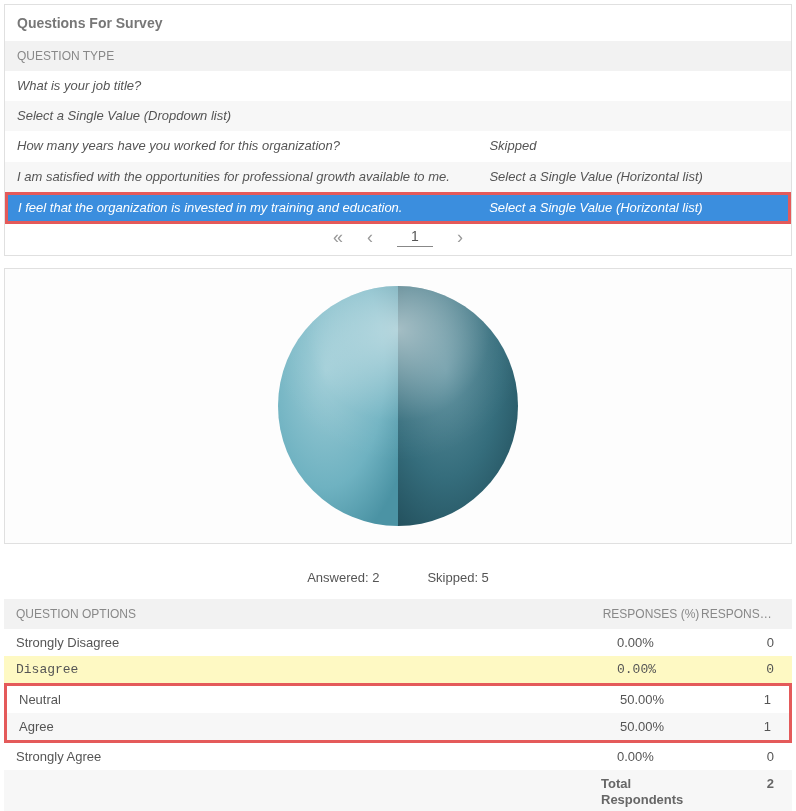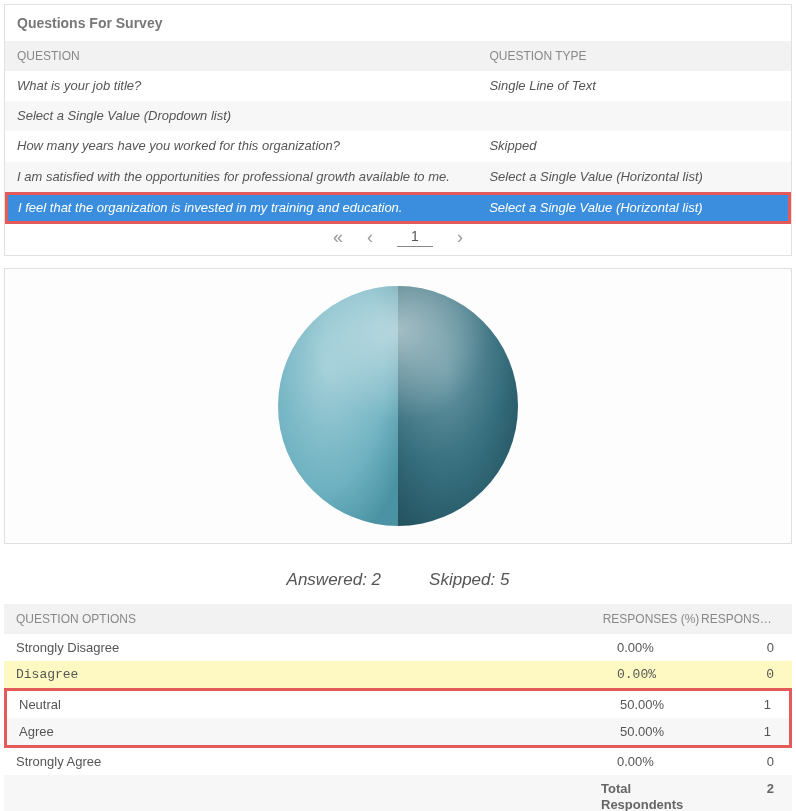--- a/index.html
+++ b/index.html
@@ -72,22 +72,21 @@
     }
     .summary-panel {
       margin: 12px 4px 4px;
     }
     .answered-row {
       display: flex;
       justify-content: center;
       gap: 48px;
       padding: 14px 0;
       color: #555;
-      font-size: 17px;
-      font-style: italic;
+      font-size: 13px;
     }
     .options-header {
       background: #f2f2f2;
       display: flex;
       padding: 8px 12px;
       color: #888;
       font-size: 12px;
     }
     .col-option { flex: 0 0 585px; }
     .col-resp-pct { flex: 0 0 100px; text-align: center; }
@@ -116,27 +115,25 @@
     .total-row .t3 { flex: 1; text-align: right; padding-right: 6px; }
     svg.pie { display: block; }
     .unselectable { user-select: none; }
   </style>
 </head>
 <body>
 
 <div class="panel">
   <div class="panel-title">Questions For Survey</div>
   <div class="table-header">
-    <div class="col-question">QUESTION</div>
     <div class="col-type">QUESTION TYPE</div>
   </div>
   <div class="striped" id="questions-body">
       <div class="table-row">
         <div class="col-question">What is your job title?</div>
-        <div class="col-type">Single Line of Text</div>
       </div>
       <div class="table-row">
         <div class="col-type">Select a Single Value (Dropdown list)</div>
       </div>
       <div class="table-row">
         <div class="col-question">How many years have you worked for this organization?</div>
         <div class="col-type">Skipped</div>
       </div>
       <div class="table-row">
         <div class="col-question">I am satisfied with the opportunities for professional growth available to me.</div>

